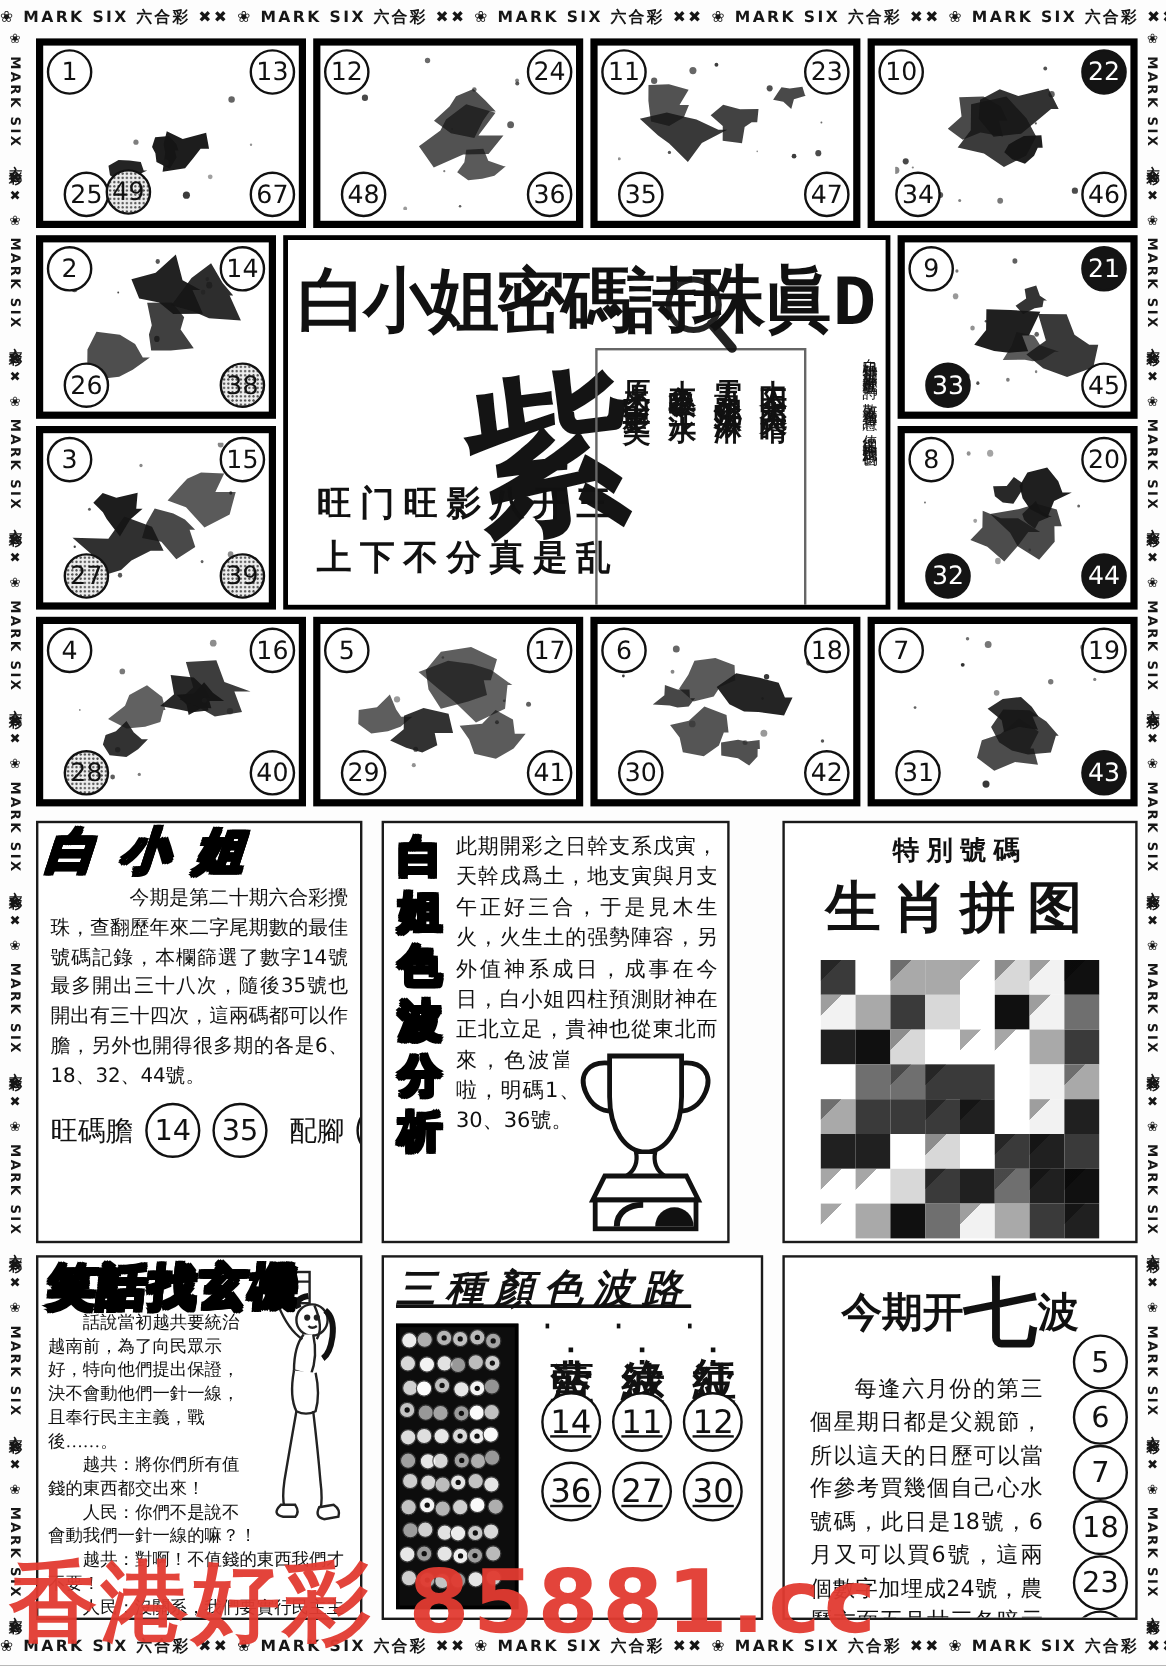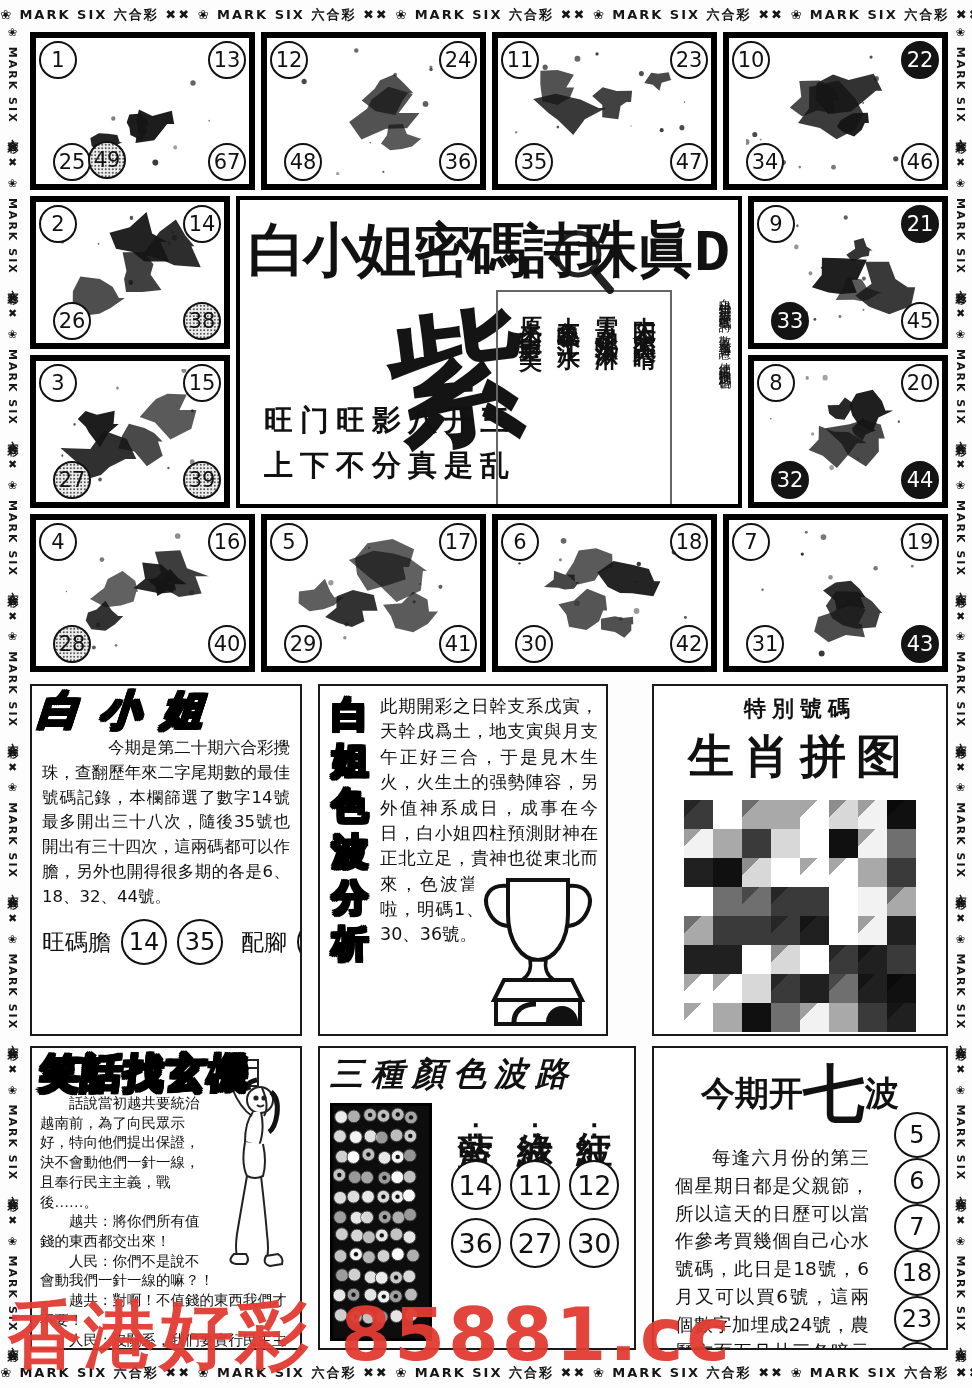--- a/index.html
+++ b/index.html
@@ -83,21 +83,21 @@
   .puzzle{width:232px;height:232px;margin:12px auto 0;display:grid;
           grid-template-columns:repeat(8,1fr);grid-template-rows:repeat(8,1fr);}
   
   .joke{padding:4px 8px;}
   .joke-title{font-size:40px;font-weight:900;letter-spacing:2px;transform:skewX(-6deg);
               line-height:1.05;white-space:nowrap;}
   .float-woman{float:right;width:84px;height:214px;margin:-38px 0 0 4px;}
   .joke-body p{margin:0;font-family:"Liberation Serif","DejaVu Serif",serif;
                font-size:14.5px;line-height:1.36;text-indent:2em;}
   
-  .cw{padding:4px 10px;}
+  .cw{padding:4px 10px;text-decoration:underline;}
   .cw-title{font-size:33px;font-weight:bold;letter-spacing:8px;white-space:nowrap;
             font-family:"Liberation Serif","DejaVu Serif",serif;font-style:italic;}
   .cw-row{display:flex;gap:14px;margin-top:6px;}
   .ballchart{width:96px;height:232px;border:3px solid #000;background:#0d0d0d;flex:none;}
   .cw-cols{flex:1;display:flex;justify-content:space-around;}
   .cw-col{display:flex;flex-direction:column;align-items:center;}
   .cw-head{writing-mode:vertical-rl;font-size:36px;font-weight:900;letter-spacing:2px;line-height:1;}
   .cw-colon{font-size:26px;font-weight:900;margin:4px 0 6px;}
   .cw-col .cnum{margin-top:8px;width:46px;height:46px;font-size:27px;}
   

